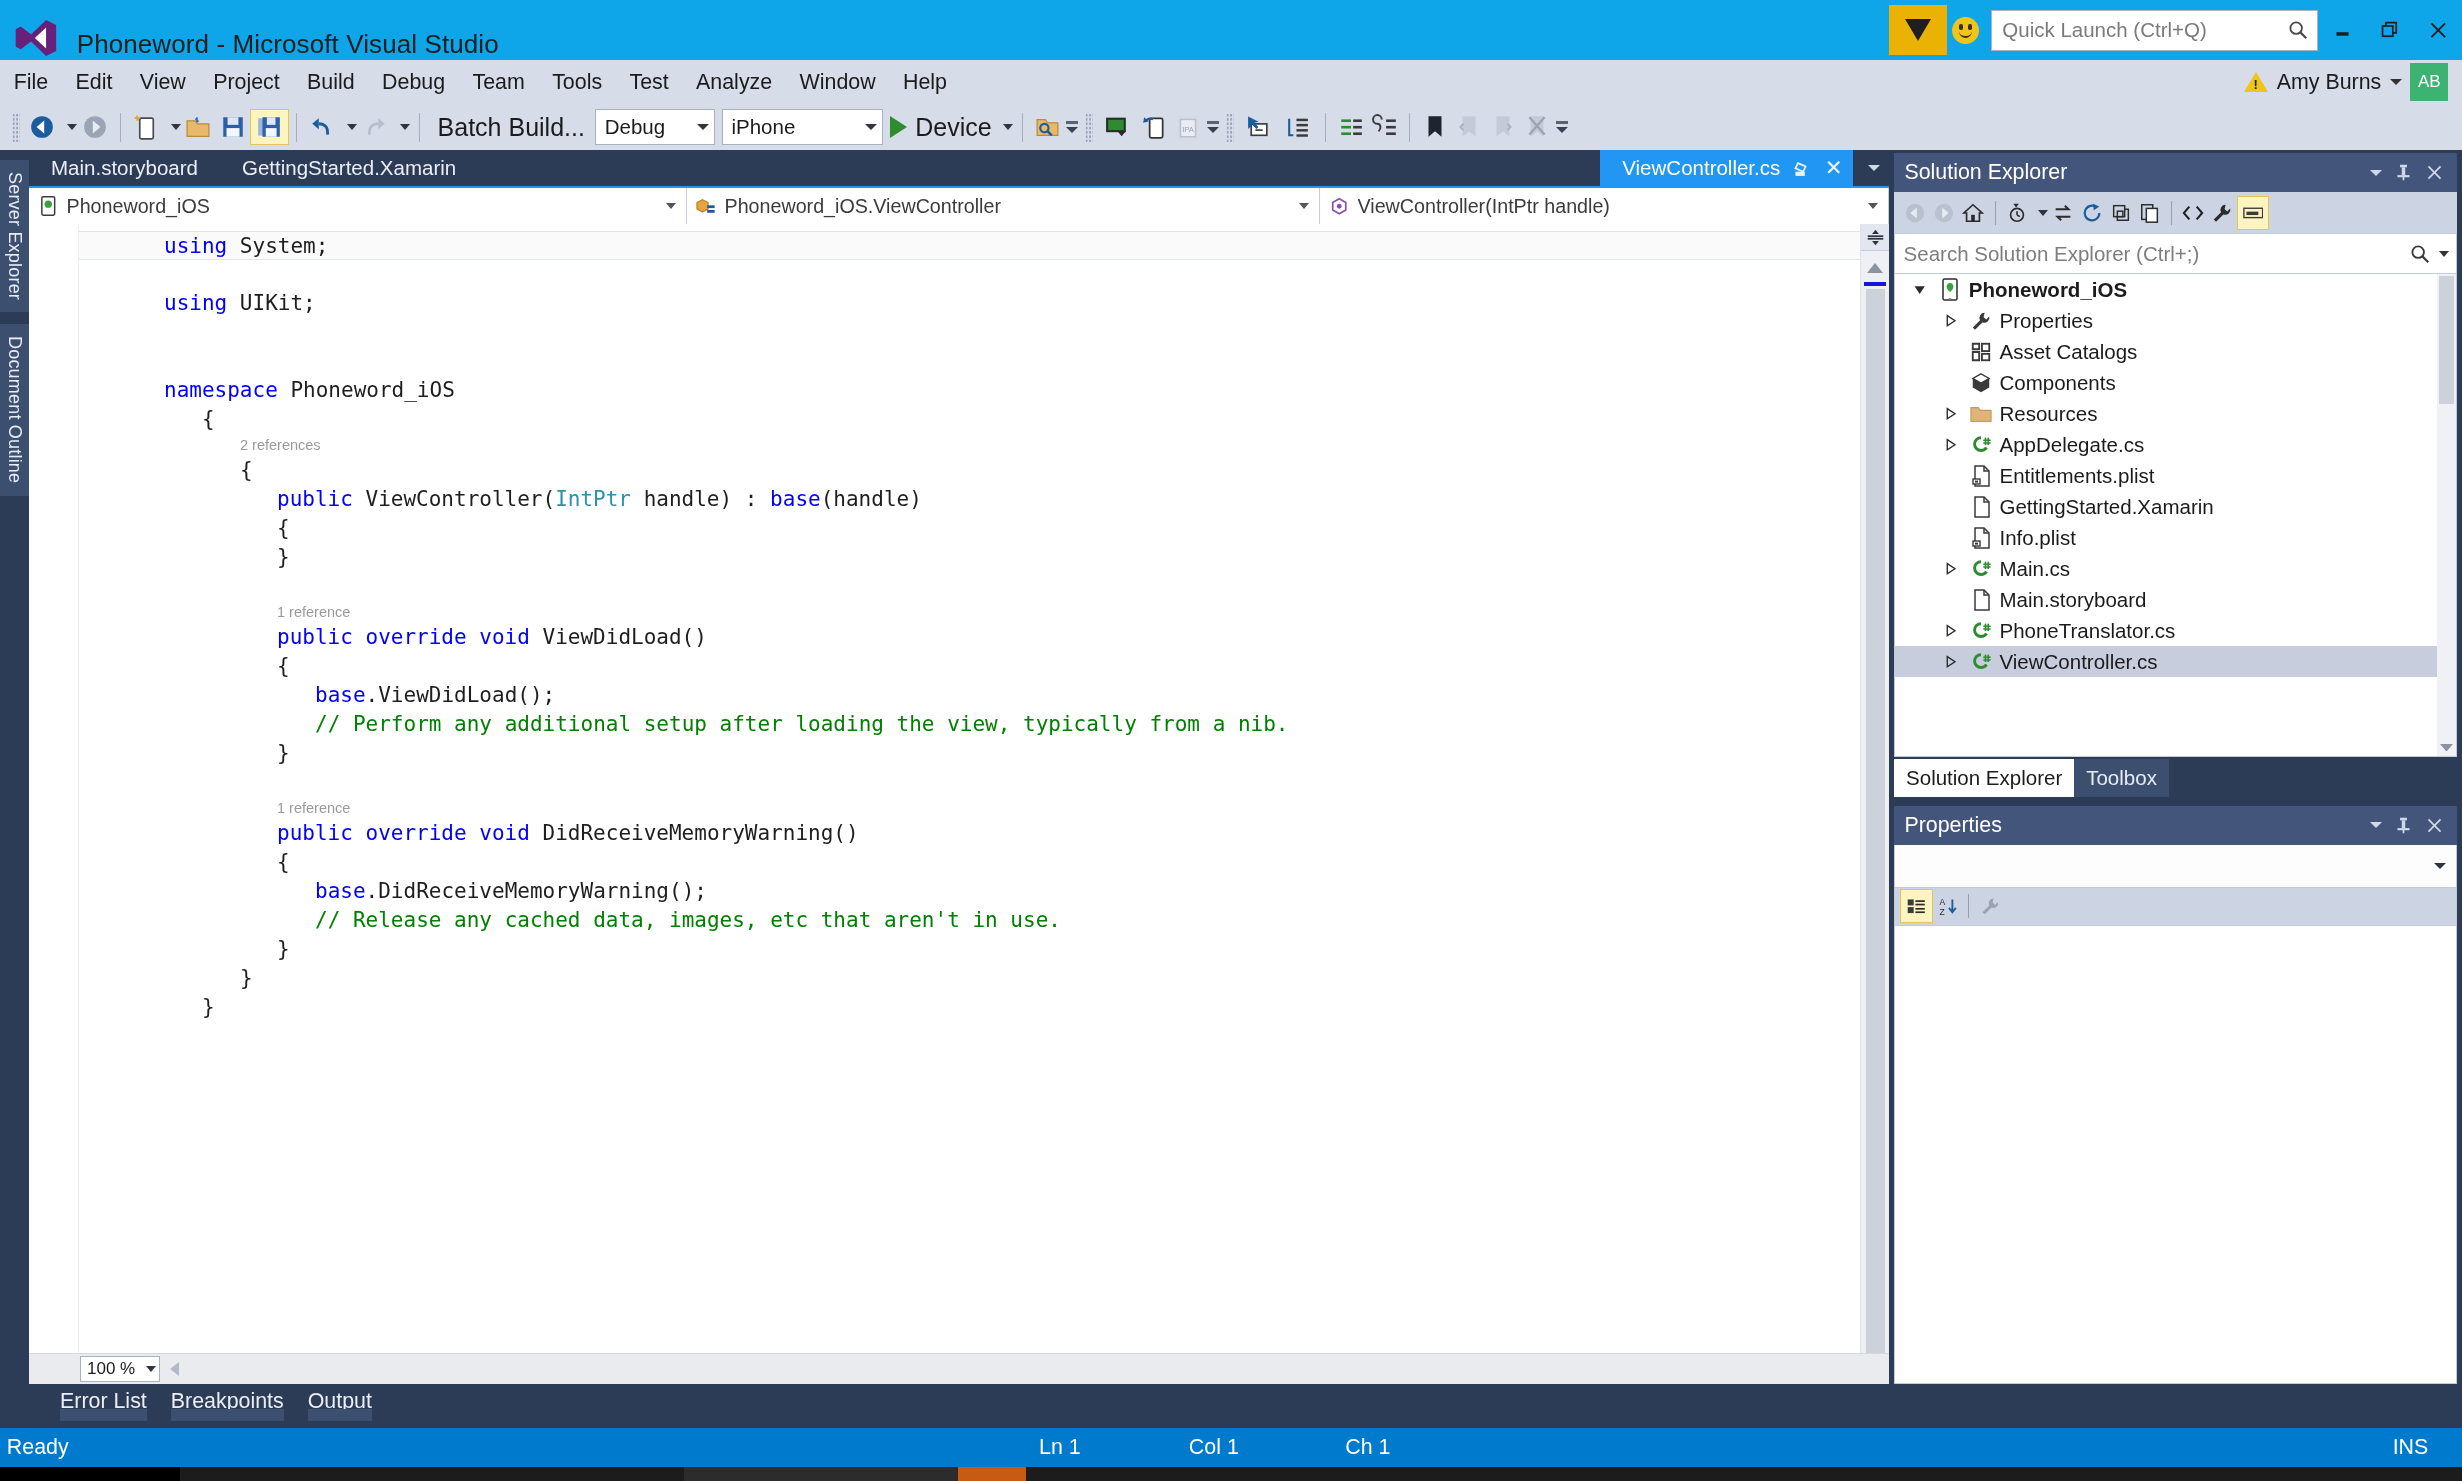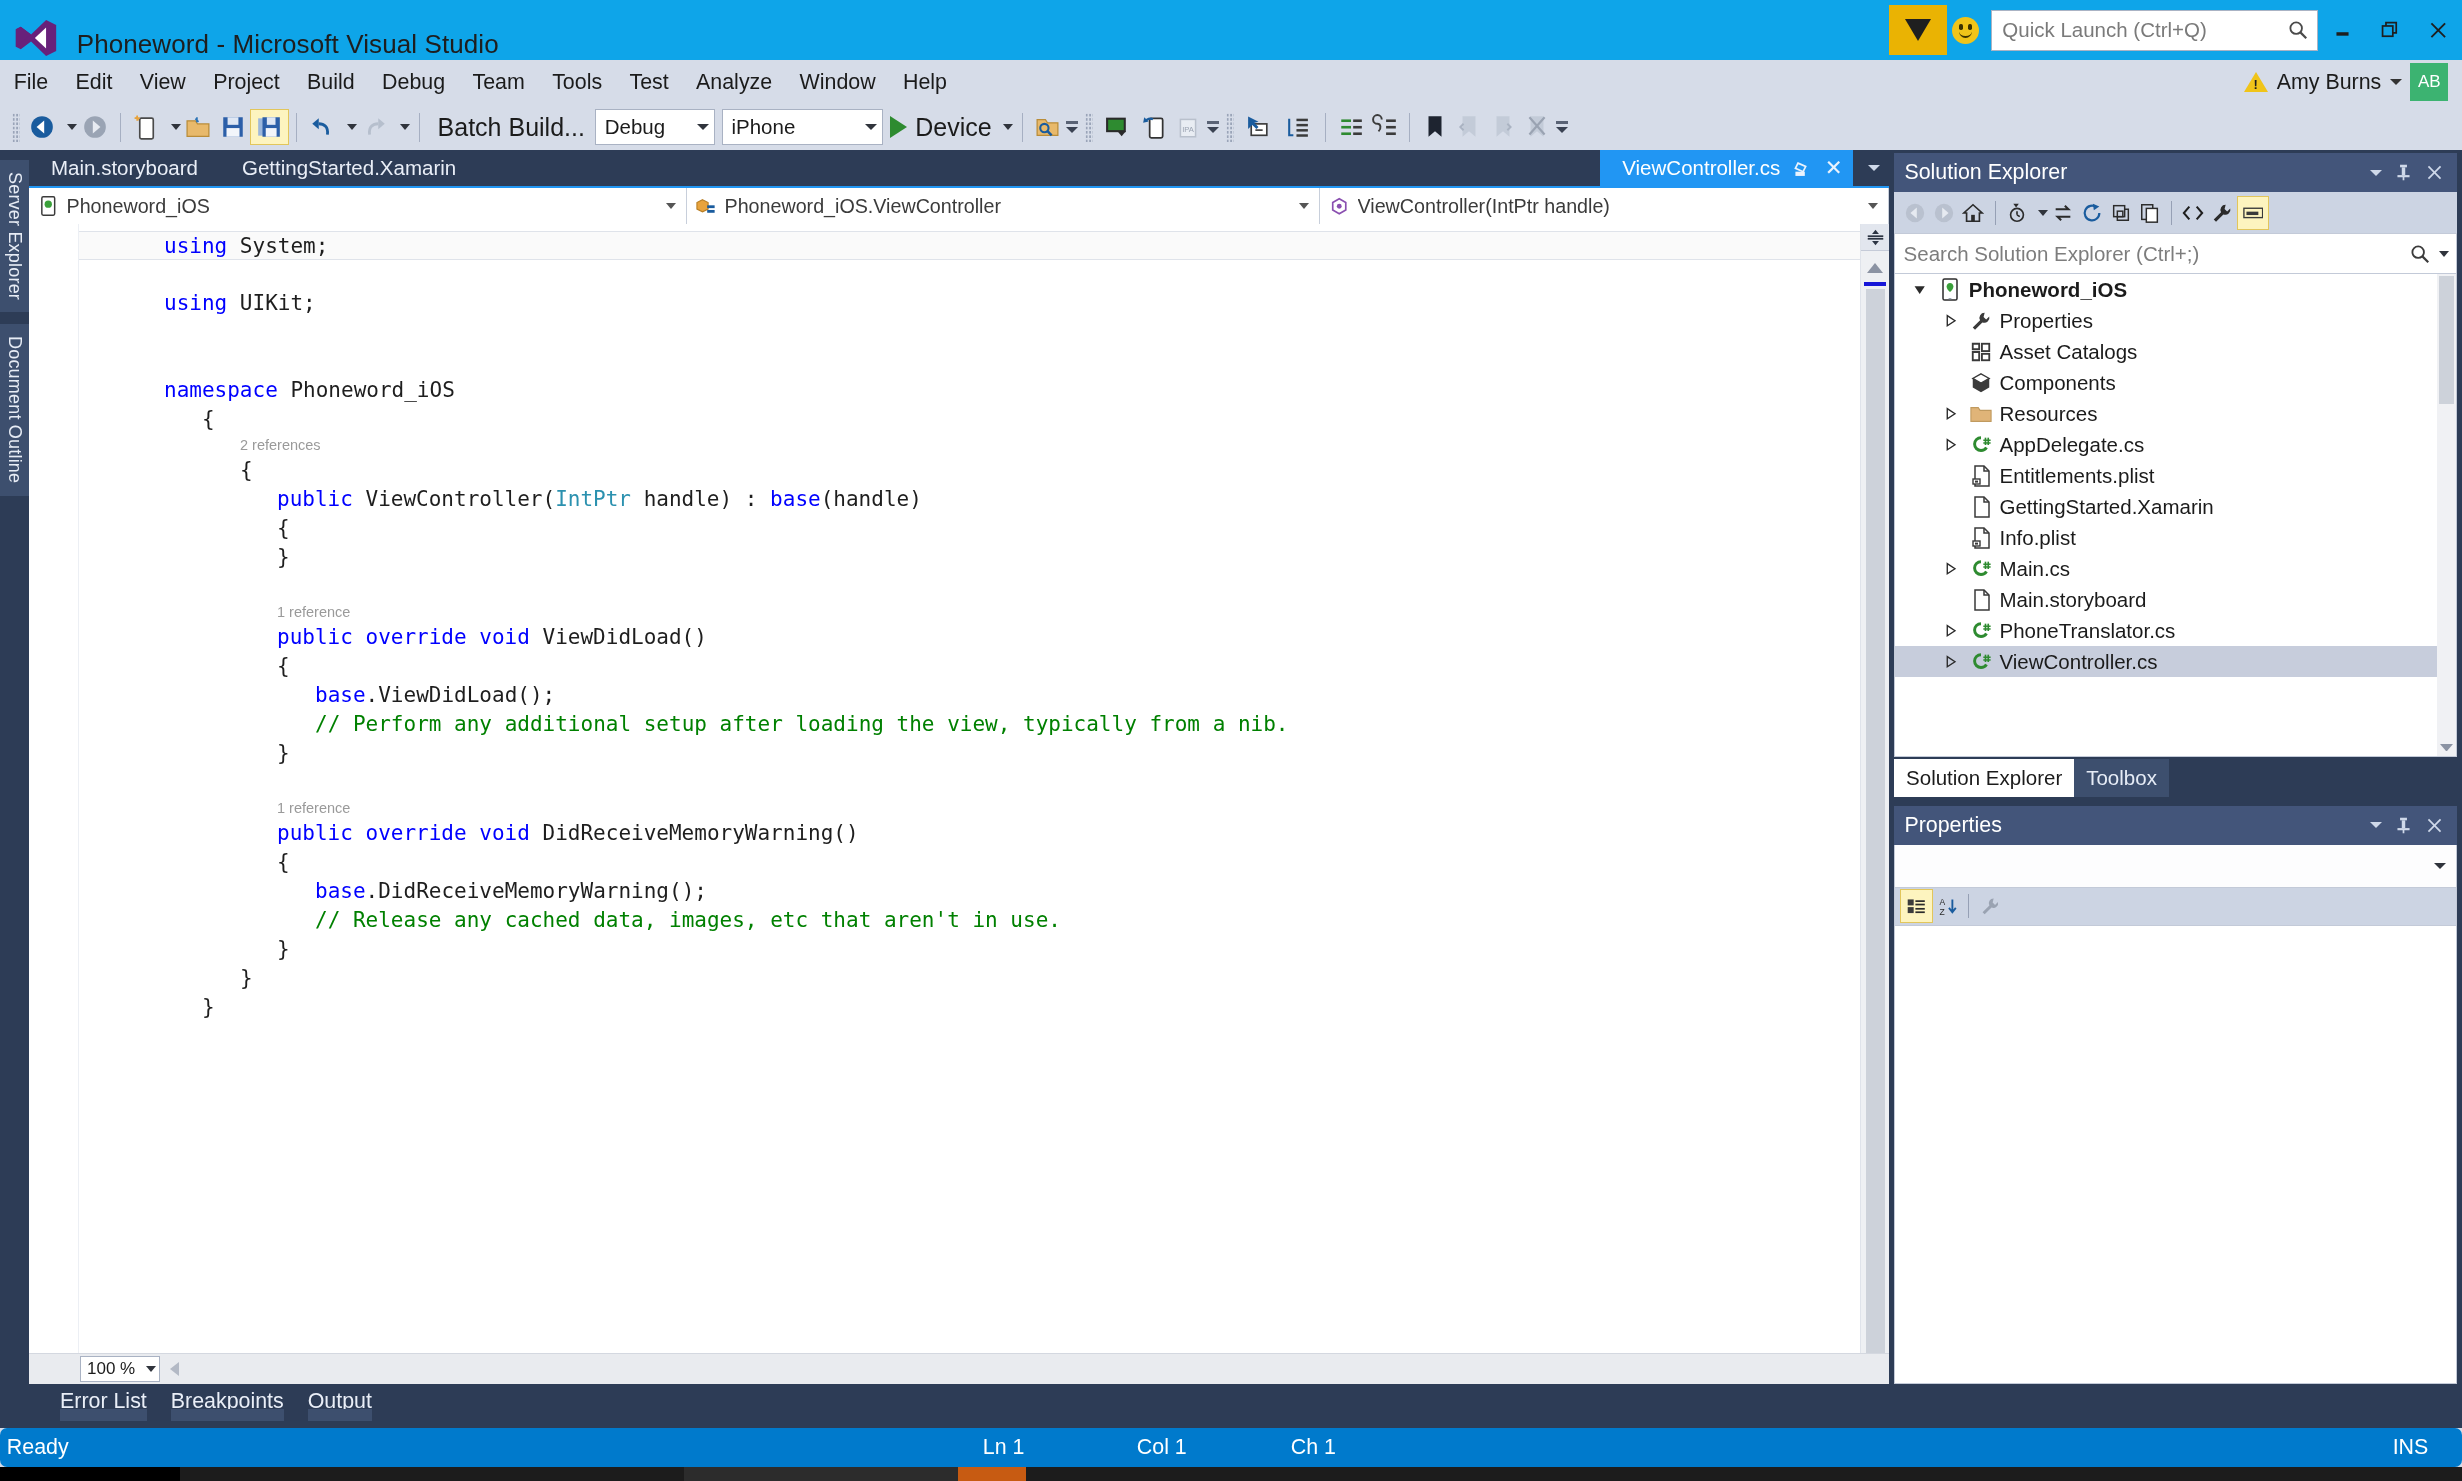--- a/index.html
+++ b/index.html
@@ -371,25 +371,25 @@
   .btab {
     font-size: 21.4px; color: #e9eef7; padding: 5.1px 12px 0 12px;
     position: relative; white-space: nowrap;
   }
   .btab::after {
     content: ""; position: absolute; left: 12px; right: 12px; bottom: -6.8px;
     height: 12px; background: #3d4f6e;
   }
   .statusbar {
     height: 39px; flex: 0 0 39px; background: #007acc;
-    display: flex; align-items: center; color: #ffffff; font-size: 21.4px; border-radius: 7px;
+    display: flex; align-items: center; color: #ffffff; font-size: 21.4px;
   }
   .sb-ready { margin-left: 6.8px; }
   .sb-spacer { flex: 1 1 auto; }
-  .sb-cell { width: 154px; }
+  .sb-cell { width: 154px; text-align: center; }
   .sb-ins { width: 103px; text-align: center; }
   .taskbar { height: 15.4px; flex: 0 0 15.4px; background: #000000; display: flex; }
   .tb-seg1 { width: 180px; background: #000; }
   .tb-seg2 { width: 504px; background: #1c1c1c; }
   .tb-seg3 { width: 274px; background: #2c2c2c; }
   .tb-seg4 { width: 68px; background: #c75b12; }
   .tb-seg5 { flex: 1; background: #1c1c1c; }
 </style>
 </head>
 <body>

